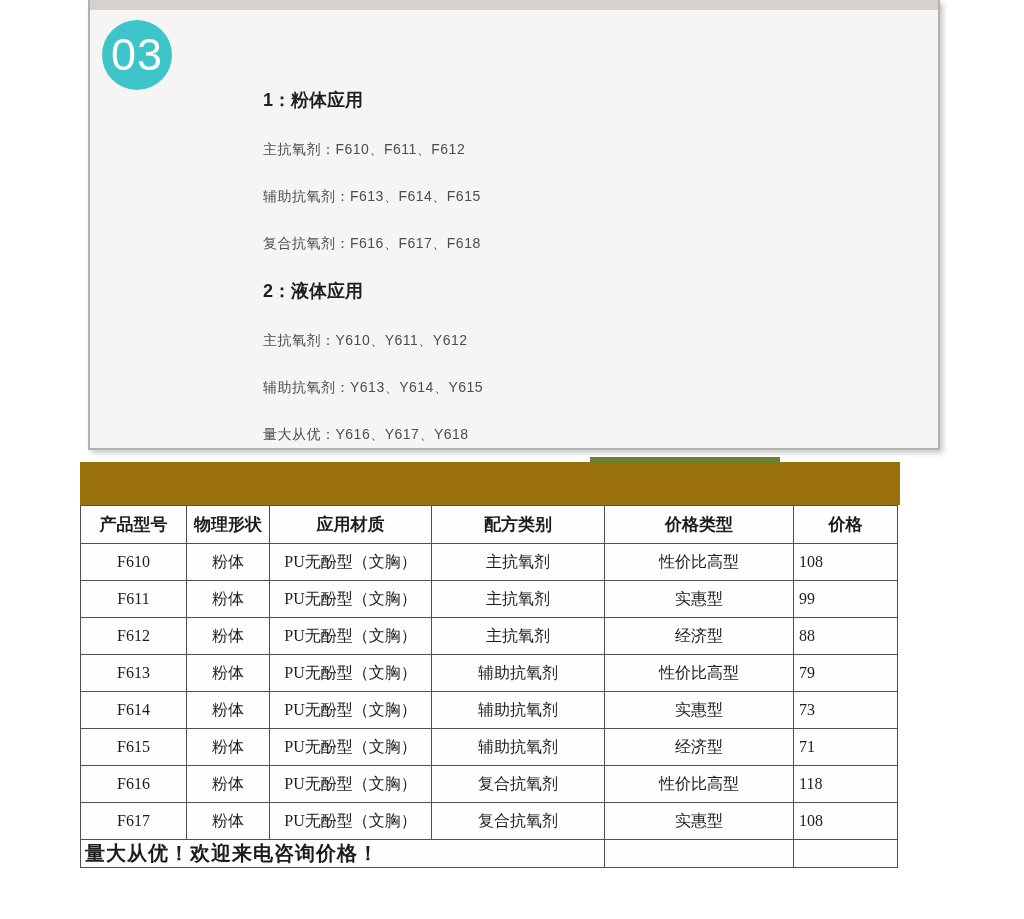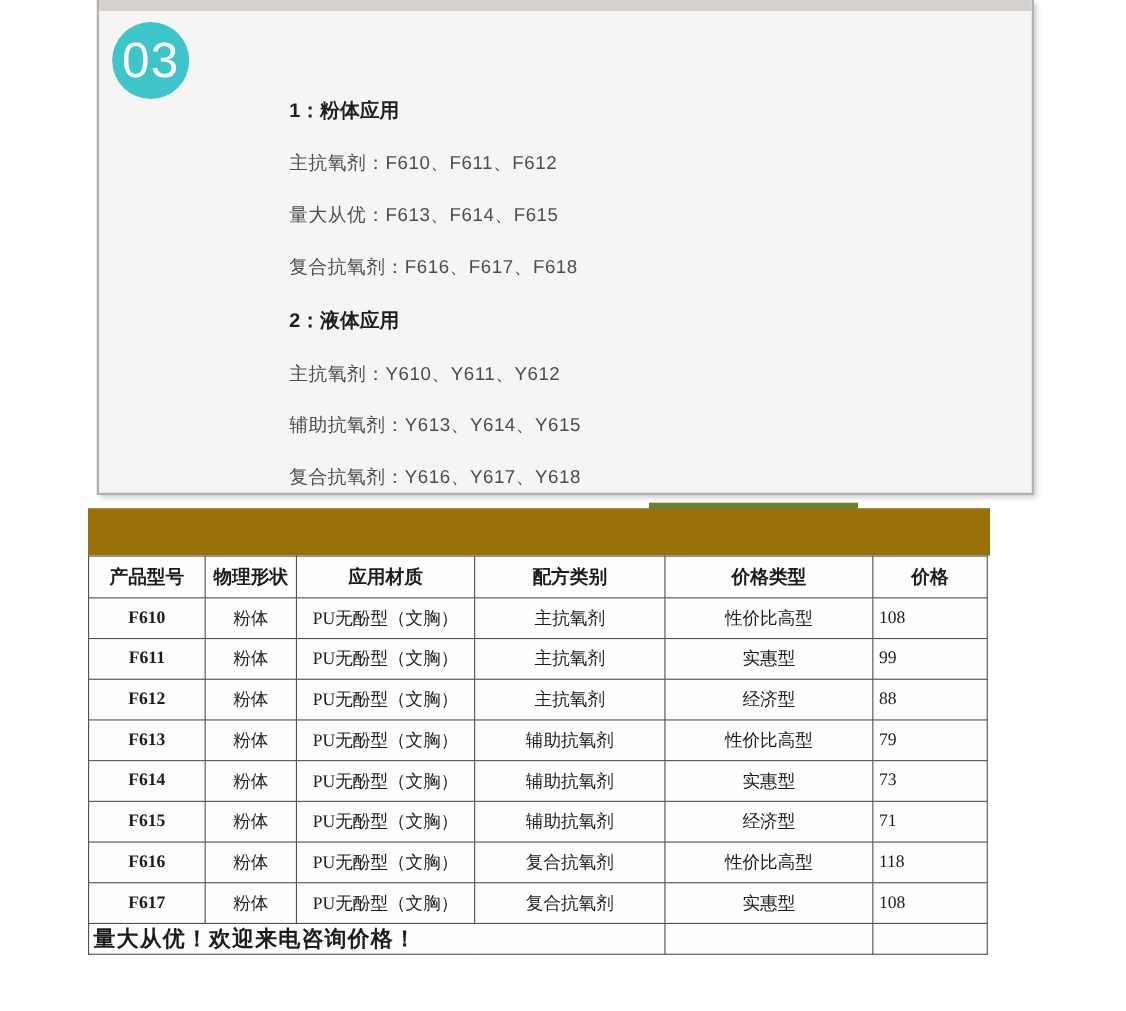--- a/index.html
+++ b/index.html
@@ -45,21 +45,21 @@
     left: 173px; top: 62px; margin-top: 28px;
   }
   .sec-heading {
     font-size: 18px;
     font-weight: bold;
     color: #1f1f1f;
     height: 20px; line-height: 20px;
     margin-bottom: 30px;
   }
   .sec-line {
-    font-size: 17px;
+    font-size: 14px;
     color: #4d4d4d;
     height: 18px; line-height: 18px;
     margin-bottom: 29px;
     letter-spacing: 0.5px;
   }
 
   
   .gold-band {
     position: absolute;
     left: 80px; top: 462px;
@@ -88,21 +88,21 @@
     border: 1px solid #4f4f4f;
     text-align: center;
     overflow: hidden;
     white-space: nowrap;
   }
   .price-table thead tr { height: 38px; }
   .price-table tbody tr { height: 37px; }
   .price-table tfoot tr { height: 28px; }
   .price-table th { font-size: 17px; font-weight: bold; }
   .price-table td { font-size: 16px; }
-  .price-table td.model { font-weight: bold; }
+  .price-table td.model { font-weight: normal; }
   .price-table td.price { text-align: left; padding-left: 5px; }
   .price-table tfoot td.note {
     text-align: left;
     padding-left: 4px;
     font-size: 20px;
     font-weight: bold;
     letter-spacing: 1px;
     margin-left: 32px;
   }
 </style>
@@ -110,26 +110,26 @@
 <body>
 
 <div class="page">
 
   <div class="card" style="background: rgb(246, 245, 243);">
     <div class="card-topstrip" style="background: rgb(213, 209, 206);"></div>
     <div class="badge" style="background: rgb(62, 197, 202);">03</div>
     <div class="sections" id="sections">
         <div class="sec-heading">1：粉体应用</div>
         <div class="sec-line">主抗氧剂：F610、F611、F612</div>
-        <div class="sec-line">量大从优：F613、F614、F615</div>
+        <div class="sec-line">辅助抗氧剂：F613、F614、F615</div>
         <div class="sec-line">复合抗氧剂：F616、F617、F618</div>
         <div class="sec-heading">2：液体应用</div>
         <div class="sec-line">主抗氧剂：Y610、Y611、Y612</div>
         <div class="sec-line">辅助抗氧剂：Y613、Y614、Y615</div>
-        <div class="sec-line">复合抗氧剂：Y616、Y617、Y618</div>
+        <div class="sec-line">量大从优：Y616、Y617、Y618</div>
       </div>
   </div>
 
   <div class="gold-band" style="background: rgb(154, 112, 11);"></div>
   <div class="green-strip" style="background: rgb(109, 126, 46);"></div>
 
   <table class="price-table">
     <colgroup>
       <col style="width:106px">
       <col style="width:83px">

